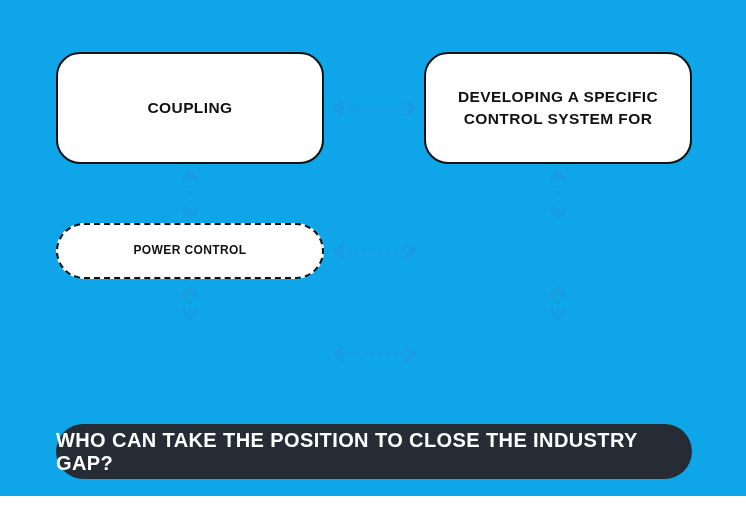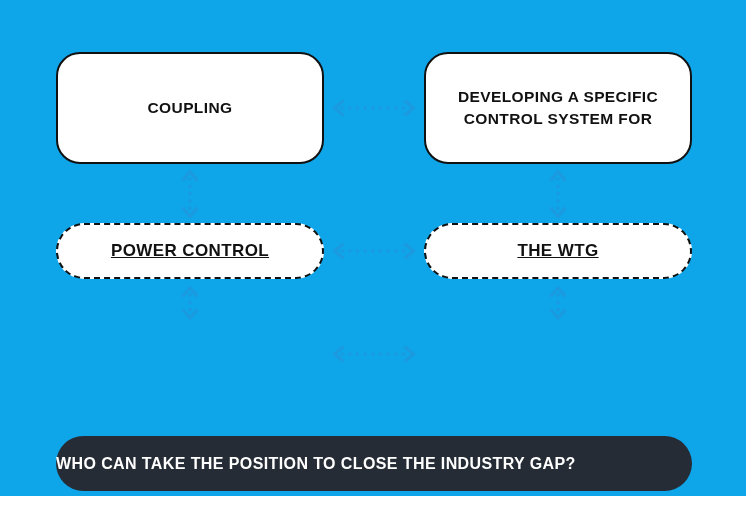--- a/index.html
+++ b/index.html
@@ -38,49 +38,48 @@
 
   .node.solid {
     border: 2px solid #111111;
     border-radius: 24px;
     font-size: 15.5px;
   }
 
   .node.dashed {
     border: 2.5px dashed #111111;
     border-radius: 999px;
-    font-size: 17px;
-    text-decoration: underline;
+    font-size: 12px;
   }
 
   
   #node-coupling      { left: 56px;  top: 52px;  width: 268px; height: 112px; }
   #node-developing    { left: 424px; top: 52px;  width: 268px; height: 112px; }
   
   #node-power-control { left: 56px;  top: 223px; width: 268px; height: 56px; }
   #node-the-wtg       { left: 424px; top: 223px; width: 268px; height: 56px; }
   
   #node-motion-control{ left: 56px;  top: 326px; width: 268px; height: 56px; }
   #node-the-foundation{ left: 424px; top: 326px; width: 268px; height: 56px; }
 
   
   #banner {
     position: absolute;
     left: 56px;
-    top: 436px;
+    top: 424px;
     width: 636px;
     height: 55px;
     background: #262c35;
     border-radius: 999px;
     display: flex;
     align-items: center;
     justify-content: flex-start;
     color: #ffffff;
     font-weight: bold;
-    font-size: 16px;
+    font-size: 20px;
     letter-spacing: 0.4px;
   }
 
   
   .arrow {
     position: absolute;
   }
   .arrow svg { display: block; overflow: visible; }
 </style>
 </head>
@@ -96,23 +95,20 @@
     <span>
       <span>DEVELOPING A SPECIFIC</span><br>
       <span>CONTROL SYSTEM FOR</span>
     </span>
   </div>
 
   <div class="node dashed" id="node-power-control">
     <span>POWER CONTROL</span>
   </div>
 
-  <div class="node dashed" id="node-the-wtg">
-    <span>THE WTG</span>
-  </div>
 
 
 
   <div class="arrow" style="left:330px; top:98px;">
     <svg width="88" height="20" viewBox="0 0 88 20">
       <path d="M12 10 L76 10" stroke="#1c9ae0" stroke-width="3.4" stroke-linecap="round" stroke-dasharray="0.1 7.6" fill="none"></path>
       <path d="M12.5 3.5 L4.5 10 L12.5 16.5" stroke="#1c9ae0" stroke-width="3.4" stroke-linecap="round" stroke-linejoin="round" fill="none"></path>
       <path d="M75.5 3.5 L83.5 10 L75.5 16.5" stroke="#1c9ae0" stroke-width="3.4" stroke-linecap="round" stroke-linejoin="round" fill="none"></path>
     </svg>
   </div>

